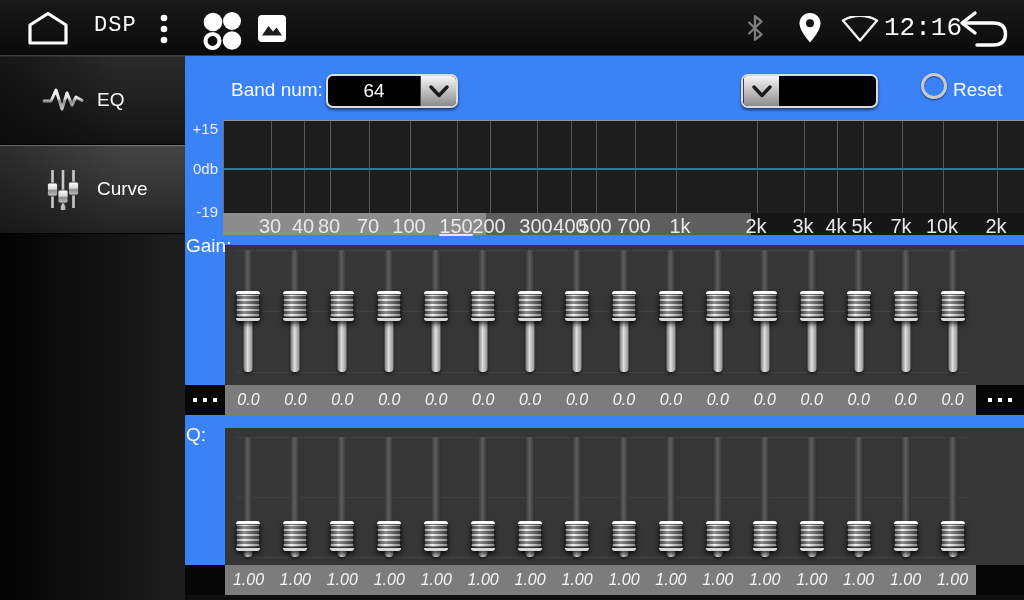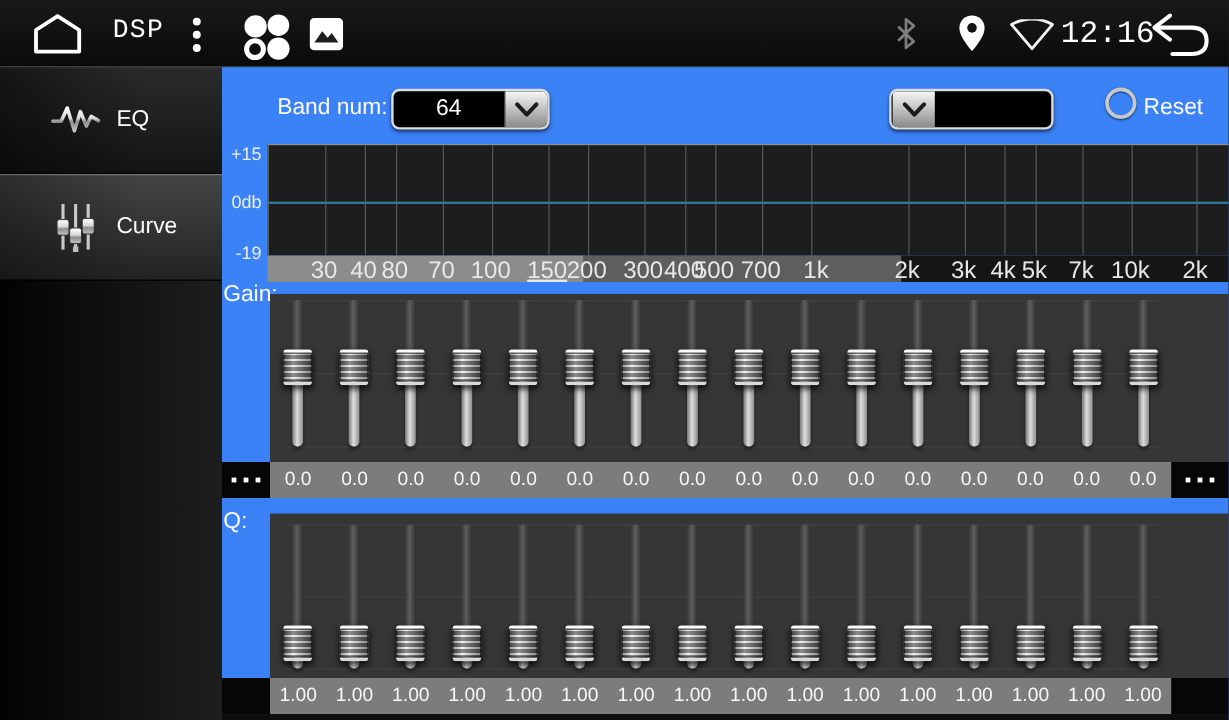--- a/index.html
+++ b/index.html
@@ -76,21 +76,21 @@
   .q .rod-bot { top:119px; height:10px; }
   
   .val-row { position:absolute; left:0; width:839px; height:30px; }
   .val-row.gain { top:329px; }
   .val-row.q    { top:509px; }
   .val-cap { position:absolute; top:0; height:30px; background:#060606; display:flex;
     align-items:center; justify-content:center; gap:6px; cursor:pointer; }
   .val-cap.left  { left:0; width:40px; }
   .val-cap.right { left:791px; width:48px; }
   .val-cap i { width:4px; height:4px; background:#fff; display:block; }
-  .val-strip { position:absolute; left:40px; width:751px; height:30px; background:#7c7c7c; display:flex; }
+  .val-strip { position:absolute; left:40px; width:751px; height:30px; background:#7c7c7c; display:flex;font-style:italic; }
   .vcell { flex:1; text-align:center; line-height:30px; font-size:16px; color:#f7f7f7; }
   .bottom-strip { position:absolute; left:0; top:539px; width:839px; height:5px; background:#0e0e0e; }
 </style>
 </head>
 <body>
 
 <svg width="0" height="0" style="position:absolute" aria-hidden="true">
   <defs>
     <linearGradient id="silver" x1="0" y1="0" x2="0" y2="1">
       <stop offset="0" stop-color="#ffffff"></stop>

